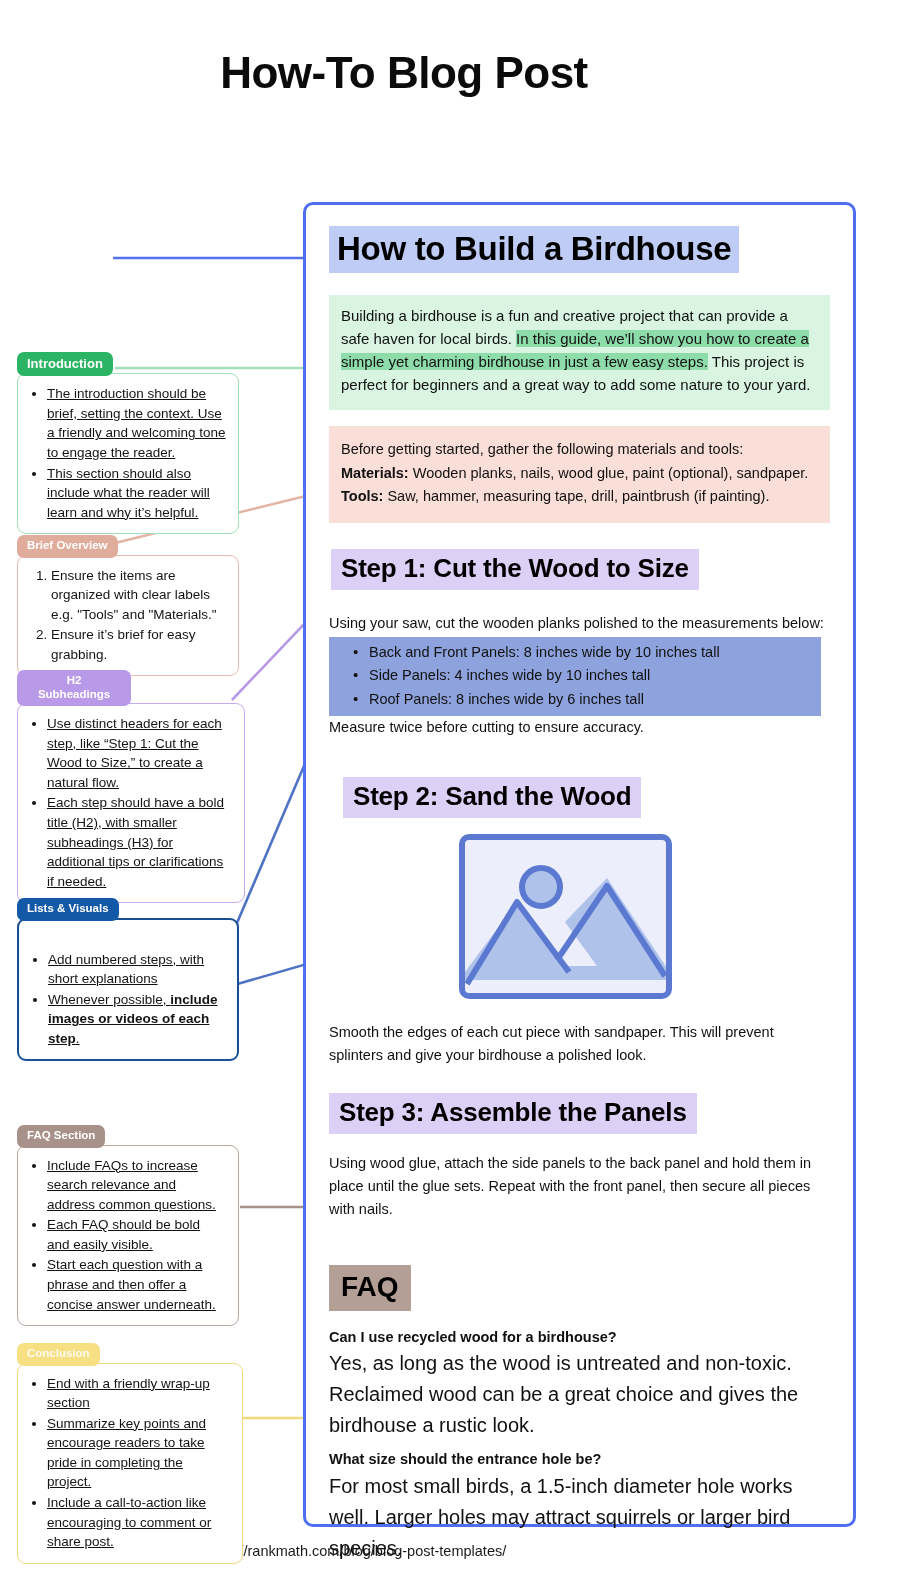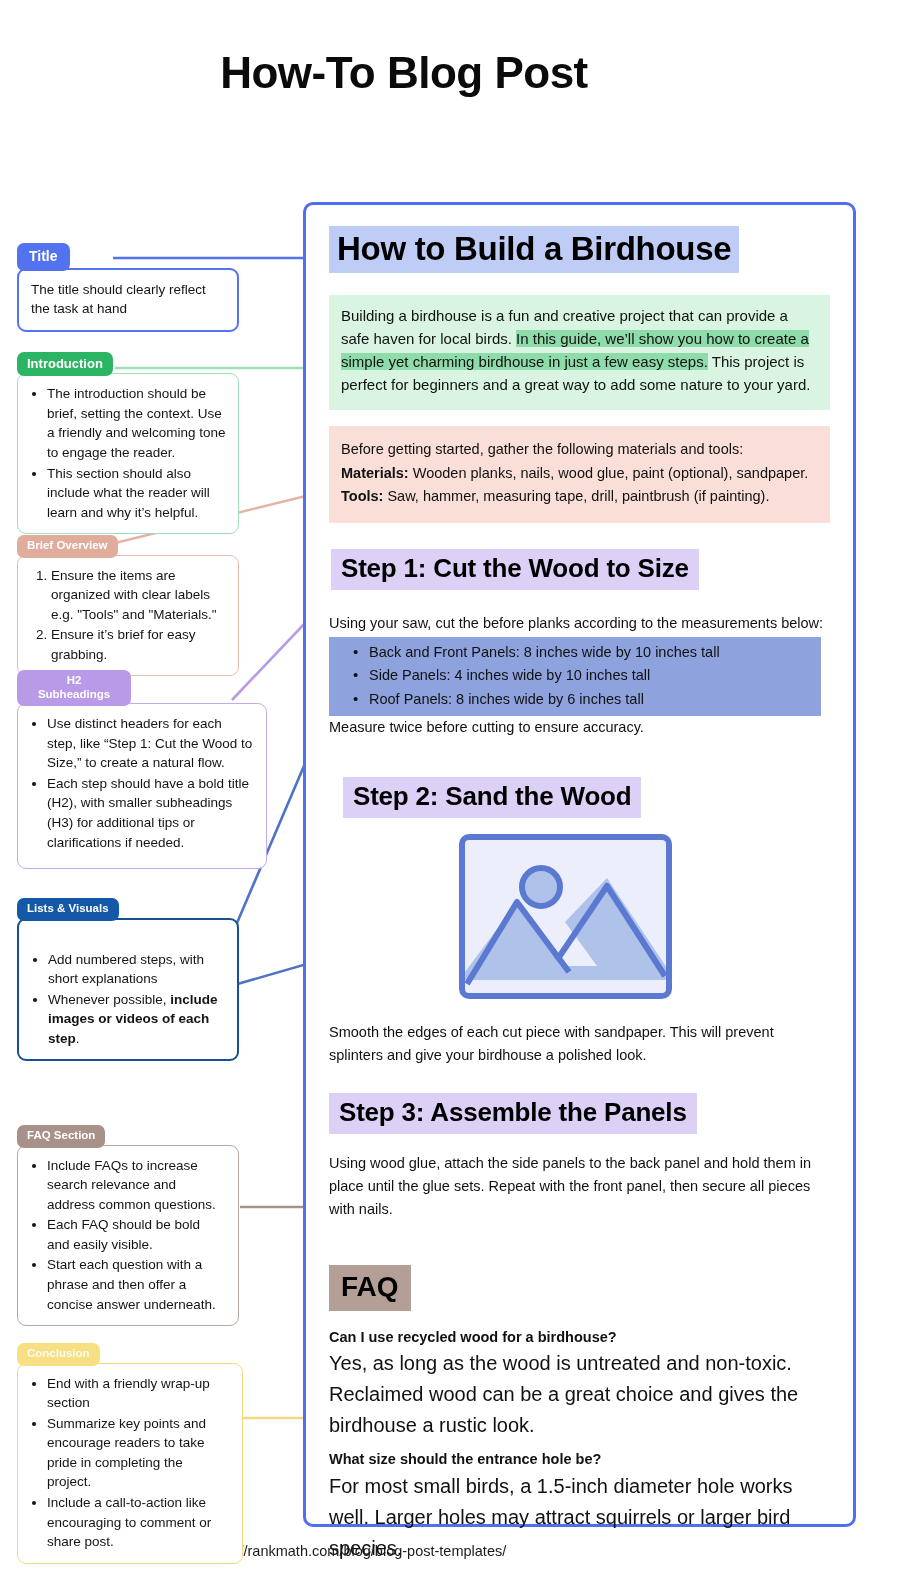--- a/index.html
+++ b/index.html
@@ -86,21 +86,21 @@
     display:inline-block;color:#fff;font-size:14px;font-weight:bold;
     padding:5px 12px 6px 12px;border-radius:7px;line-height:1.18;position:relative;z-index:3;
   }
   .pill.small{font-size:11.5px;padding:4px 10px 5px 10px;}
   .pill.two{text-align:center;}
   .card{
     border:1.6px solid #ccc;border-radius:9px;background:#fff;
     padding:10px 12px 10px 12px;box-sizing:border-box;margin-top:-3px;position:relative;z-index:2;
   }
   .card p{margin:0;font-size:13.5px;line-height:1.45;color:#141414;}
-  .card ul{margin:0;padding-left:17px;}
+  .card ul{margin:0;padding-left:17px;text-decoration:underline;}
   .card ol{margin:0;padding-left:21px;}
   .card li{font-size:13.5px;line-height:1.45;color:#141414;margin-bottom:1px;}
 
   
   .footer{position:absolute;left:0;top:1533px;width:900px;height:44px;}
   .rm-logo{position:absolute;left:18px;top:3px;display:flex;align-items:center;gap:7px;}
   .rm-name{font-size:22px;font-weight:bold;letter-spacing:-0.3px;}
   .rm-rank{color:#5b6ad0;}
   .rm-math{color:#222;}
   .footer-url{position:absolute;left:204px;top:10px;font-size:14.5px;color:#1a1a1a;}
@@ -151,21 +151,21 @@
       <div>Before getting started, gather the following materials and tools:</div>
       <div><b>Materials:</b><span> Wooden planks, nails, wood glue, paint (optional), sandpaper.</span></div>
       <div><b>Tools:</b><span> Saw, hammer, measuring tape, drill, paintbrush (if painting).</span></div>
     </div>
 
     <div class="s1-wrap">
       <div class="step-h2">Step 1: Cut the Wood to Size</div>
     </div>
 
     <div class="s1-body">
-      <p class="body-p">Using your saw, cut the before planks according to the measurements below:</p>
+      <p class="body-p">Using your saw, cut the wooden planks polished to the measurements below:</p>
       <ul class="meas-list">
         <li>Back and Front Panels: 8 inches wide by 10 inches tall</li>
         <li>Side Panels: 4 inches wide by 10 inches tall</li>
         <li>Roof Panels: 8 inches wide by 6 inches tall</li>
       </ul>
       <p class="body-p">Measure twice before cutting to ensure accuracy.</p>
     </div>
 
     <div class="s2-wrap">
       <div class="step-h2">Step 2: Sand the Wood</div>
@@ -200,26 +200,20 @@
       <p class="faq-q">What size should the entrance hole be?</p>
       <p class="faq-a">For most small birds, a 1.5-inch diameter hole works well. Larger holes may attract squirrels or larger bird species.</p>
     </div>
 
     <div class="concl-wrap">
       <div class="concl-h2">Conclusion</div>
     </div>
     
   </div>
 
-  <div class="ann" style="left:17px;top:243px;width:222px;">
-    <span class="pill" style="background:#5272ef;">Title</span>
-    <div class="card" style="border-color:#5272ef;border-width:2px;min-height:64px;">
-      <p>The title should clearly reflect the task at hand</p>
-    </div>
-  </div>
 
   <div class="ann" style="left:17px;top:352px;width:222px;">
     <span class="pill small" style="background:#2bb463;font-size:13px;">Introduction</span>
     <div class="card" style="border-color:#9fe0ba;min-height:120px;">
       <ul>
         <li>The introduction should be brief, setting the context. Use a friendly and welcoming tone to engage the reader.</li>
         <li>This section should  also include what the reader will learn and why it’s helpful.</li>
       </ul>
     </div>
   </div>
@@ -227,21 +221,21 @@
   <div class="ann" style="left:17px;top:535px;width:222px;">
     <span class="pill small" style="background:#e0ac9c;">Brief Overview</span>
     <div class="card" style="border-color:#e8bdb0;min-height:96px;">
       <ol>
         <li>Ensure the items are organized with clear labels e.g. "Tools" and "Materials."</li>
         <li>Ensure it’s brief for easy grabbing.</li>
       </ol>
     </div>
   </div>
 
-  <div class="ann" style="left:17px;top:670px;width:250px;">
+  <div class="ann" style="left:17px;top:670px;width:228px;">
     <span class="pill small two" style="background:#b99ae8;white-space:pre-line;width:94px;">H2
 Subheadings</span>
     <div class="card" style="border-color:#c4abee;min-height:166px;">
       <ul>
         <li>Use distinct headers for each step, like “Step 1: Cut the Wood to Size,” to create a natural flow.</li>
         <li>Each step should have a bold title (H2), with smaller subheadings (H3) for additional tips or clarifications if needed.</li>
       </ul>
     </div>
   </div>
 

